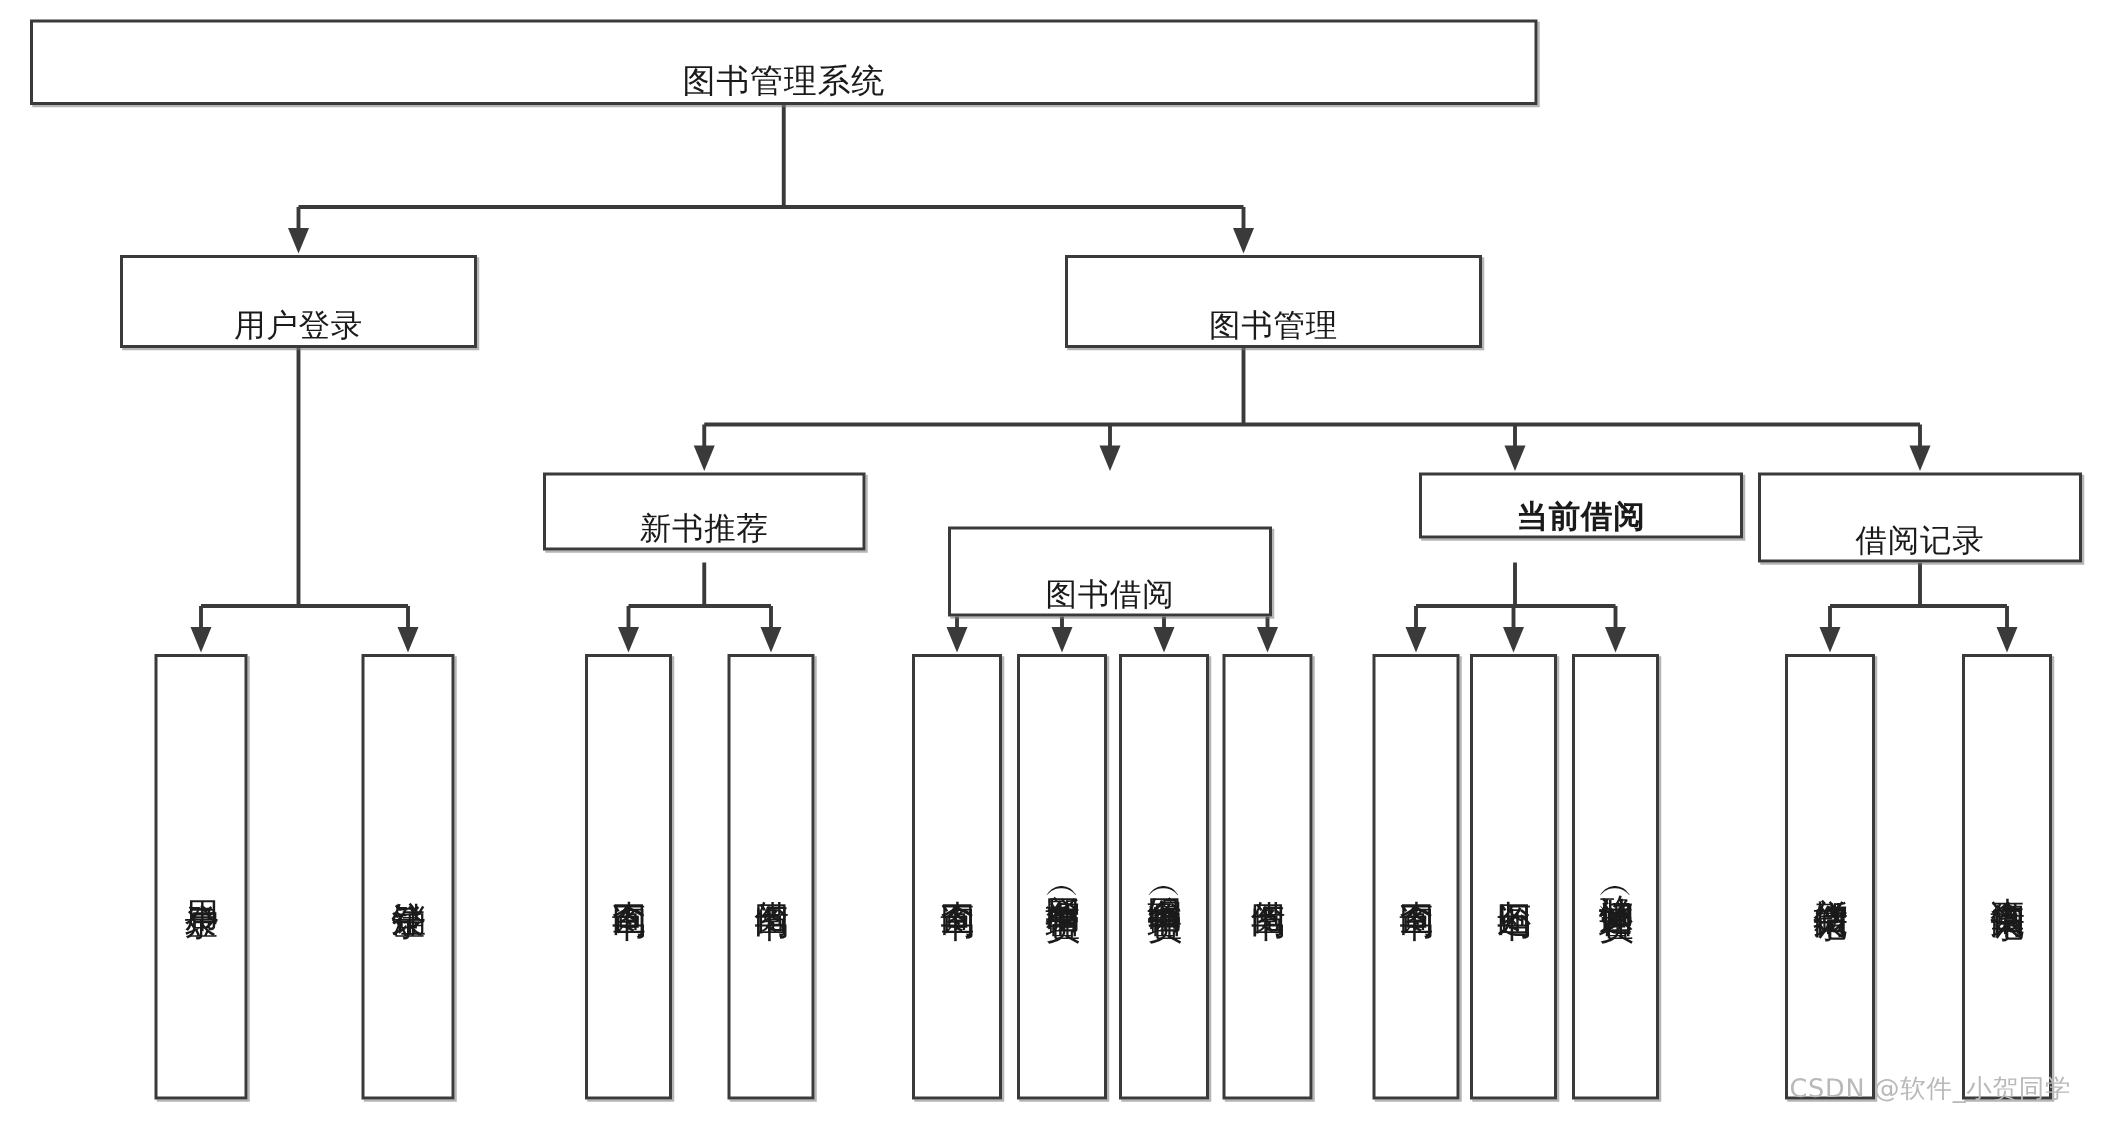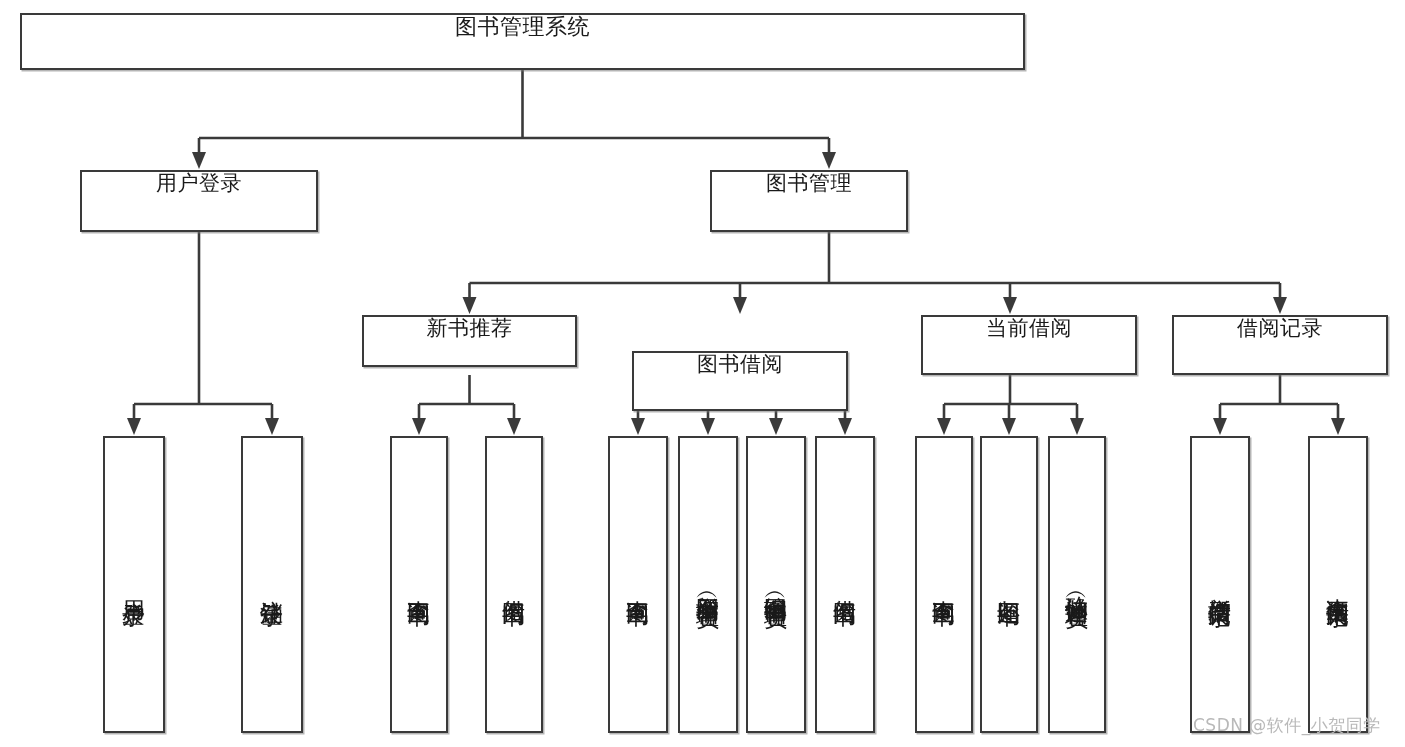--- a/index.html
+++ b/index.html
@@ -23,21 +23,21 @@
     top: 0;
     width: 1405px;
     height: 747px;
   }
   .node {
     position: absolute;
     box-sizing: border-box;
     border: 2px solid #3a3a3a;
     background: #ffffff;
     display: flex;
-    align-items: flex-start;
+    align-items: flex-end;
     justify-content: center;
     color: #1a1a1a;
     box-shadow: 1.5px 1.5px 0 rgba(120,120,120,0.55);
   }
   .node .lbl {
     display: block;
     text-align: center;
     line-height: 1.12;
     white-space: nowrap;
   }
@@ -128,30 +128,30 @@
       <line x1="1338" y1="404" x2="1338" y2="419" stroke="#3a3a3a" stroke-width="2.6" stroke-linecap="butt"></line>
       <path d="M 1331 418 L 1338 435 L 1345 418 Z" fill="#3a3a3a"></path>
     </svg>
   <div id="nodes">
       <div class="node horiz root" id="node-root" style="left: 20px; top: 13px; width: 1005px; height: 57px;">
         <span class="lbl">图书管理系统</span>
       </div>
       <div class="node horiz" id="node-user-login" style="left: 80px; top: 170px; width: 238px; height: 62px;">
         <span class="lbl">用户登录</span>
       </div>
-      <div class="node horiz" id="node-book-manage" style="left: 710px; top: 170px; width: 198px; height: 62px;">
+      <div class="node horiz" id="node-book-manage" style="left: 710px; top: 170px; width: 278px; height: 62px;">
         <span class="lbl">图书管理</span>
       </div>
       <div class="node horiz" id="node-new-book-rec" style="left: 362px; top: 315px; width: 215px; height: 52px;">
         <span class="lbl">新书推荐</span>
       </div>
       <div class="node horiz" id="node-book-borrow" style="left: 632px; top: 315px; width: 216px; height: 60px; margin-top: 36px;">
         <span class="lbl">图书借阅</span>
       </div>
-      <div class="node horiz" id="node-current-borrow" style="left: 921px; top: 315px; width: 216px; height: 60px;">
+      <div class="node horiz" id="node-current-borrow" style="left: 946px; top: 315px; width: 216px; height: 44px; font-weight: bold;">
         <span class="lbl">当前借阅</span>
       </div>
       <div class="node horiz" id="node-borrow-record" style="left: 1172px; top: 315px; width: 216px; height: 60px;">
         <span class="lbl">借阅记录</span>
       </div>
       <div class="node vert" id="node-leaf-user-login" style="left: 103px; top: 436px; width: 62px; height: 297px;">
         <span class="lbl">用户登录</span>
       </div>
       <div class="node vert" id="node-leaf-logout" style="left: 241px; top: 436px; width: 62px; height: 297px;">
         <span class="lbl">注销登录</span>

